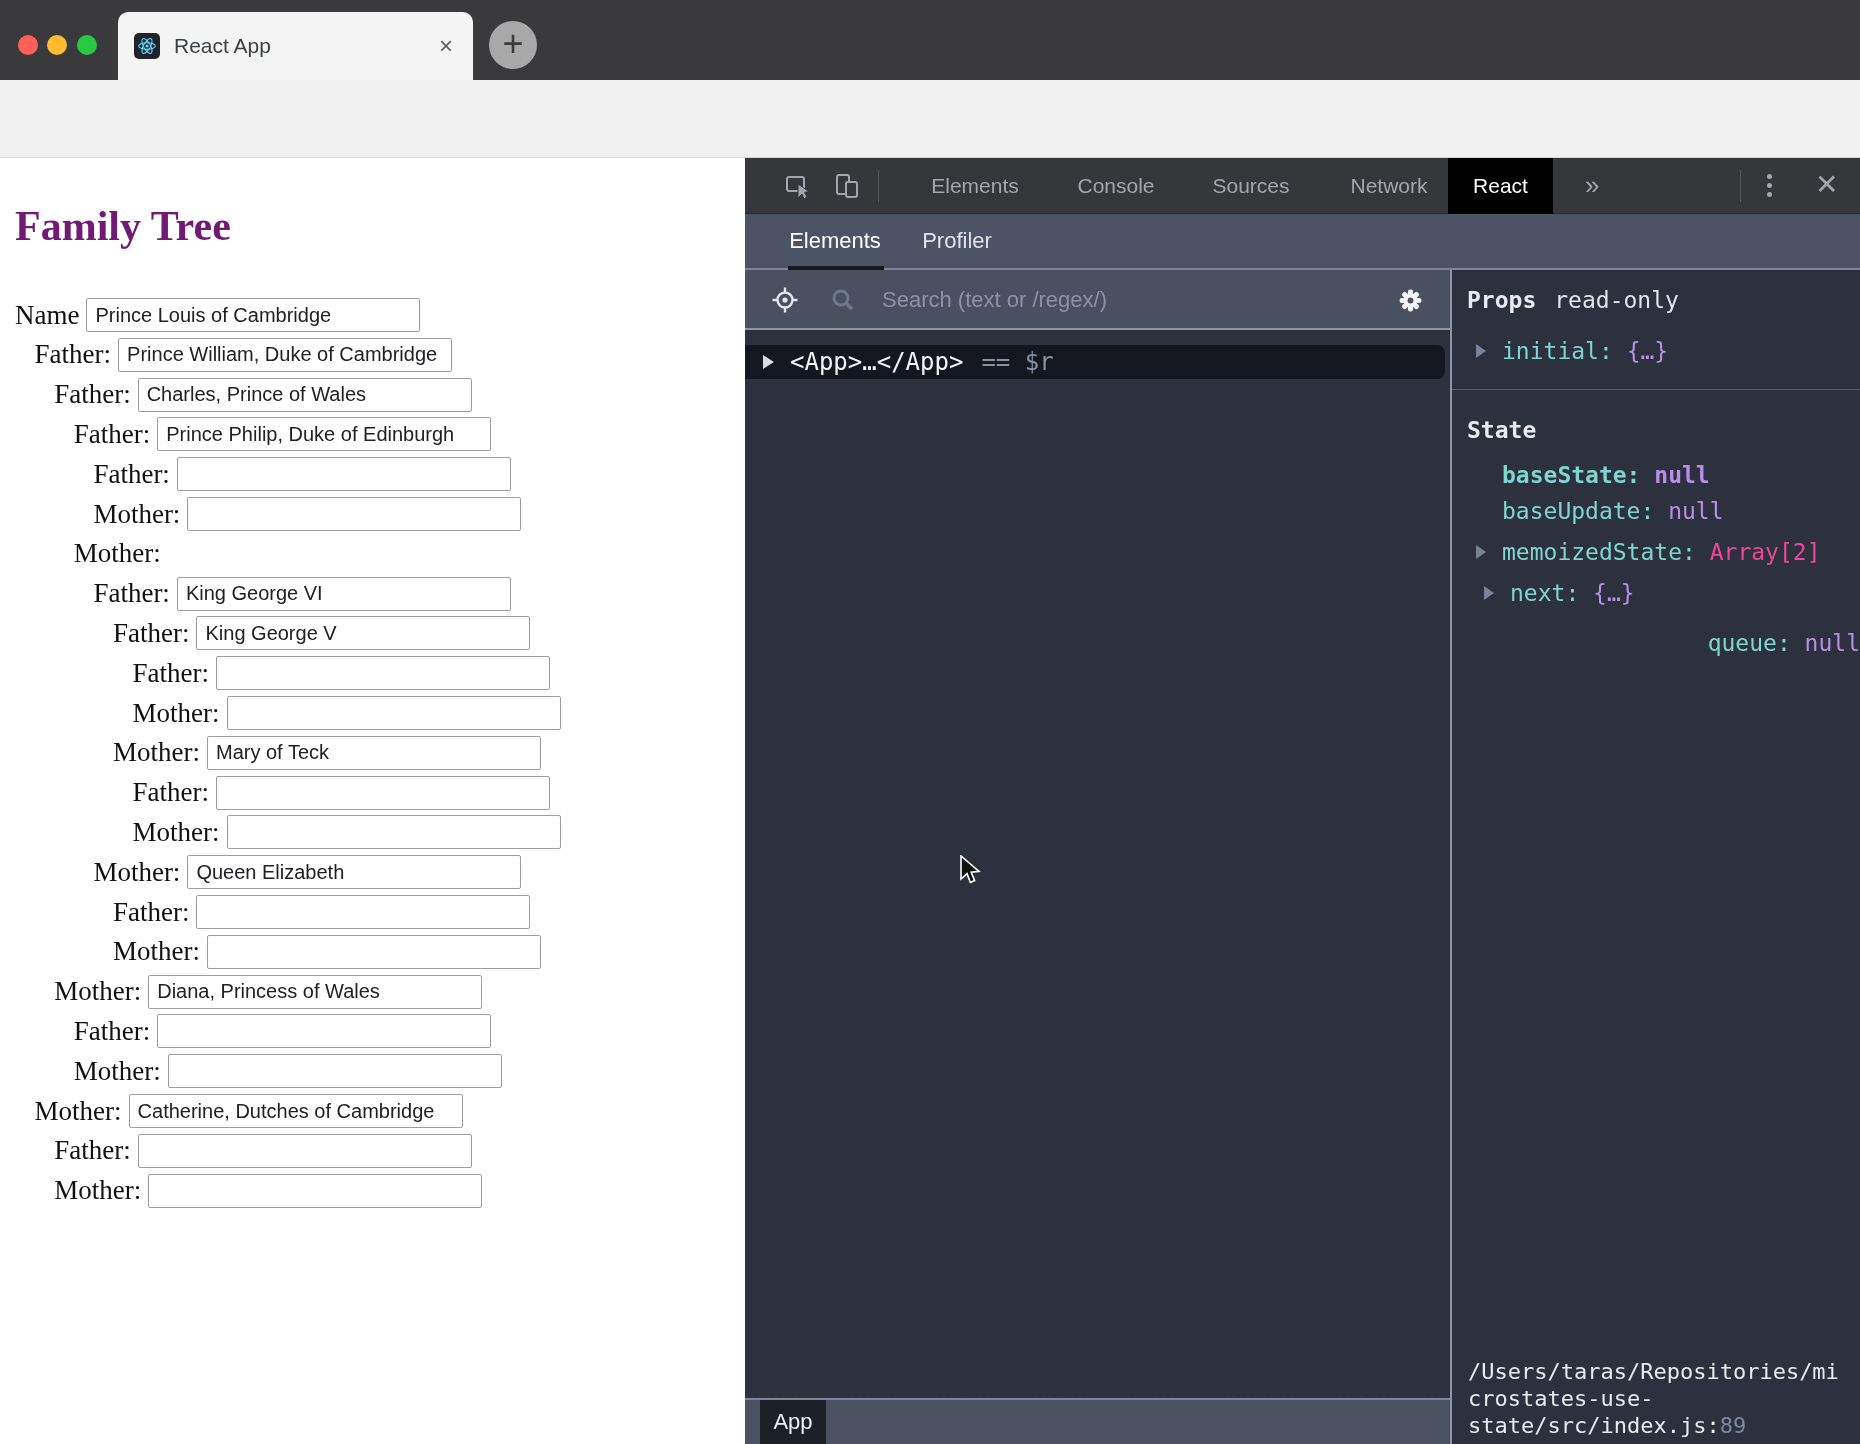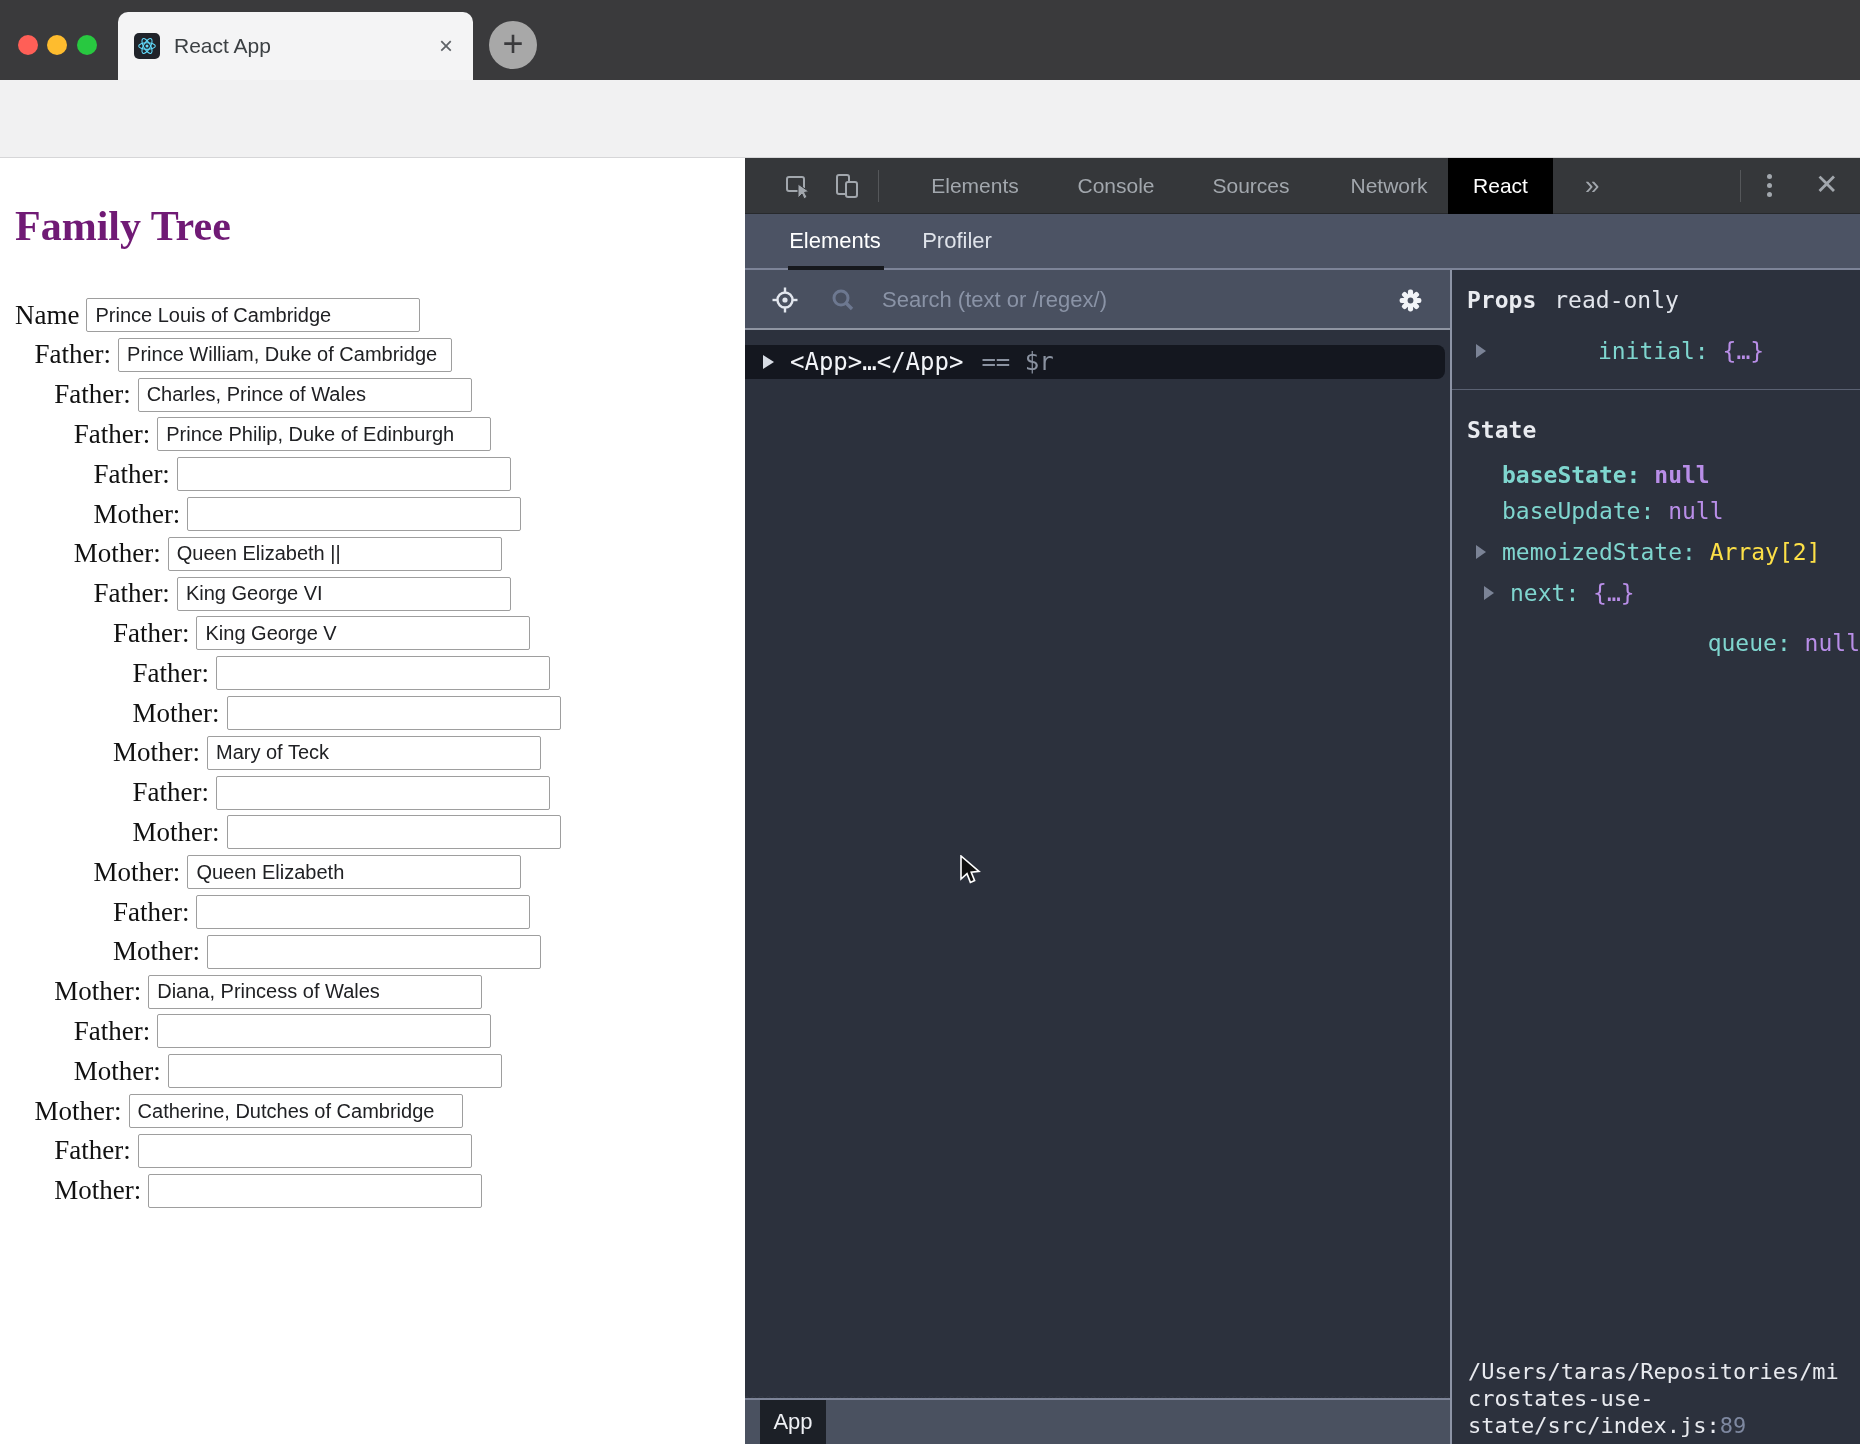--- a/index.html
+++ b/index.html
@@ -90,21 +90,21 @@
   .rp-right{position:absolute;left:705px;top:112px;width:410px;height:1174px;background:#2c313d;
             border-left:2px solid #8d94a6;box-sizing:border-box;
             font-family:"DejaVu Sans Mono",monospace;font-size:23px;color:#e9ebf0;}
   .sec-head{position:absolute;left:15px;height:28px;line-height:28px;font-weight:bold;}
   .sec-badge{font-weight:normal;color:#e2e5ec;margin-left:18px;}
   .kv{position:absolute;left:0;width:100%;height:26px;line-height:26px;padding-left:50px;box-sizing:border-box;white-space:nowrap;}
   .kv .exp{position:absolute;left:24px;top:6px;width:0;height:0;border-left:10px solid #7b8396;
            border-top:7px solid transparent;border-bottom:7px solid transparent;}
   .kv .key{color:#7fd6cf;}
   .v-purple{color:#b98ee8;}
-  .v-green{color:#fde047;text-align:center;}
+  .v-green{color:#ec4899;text-align:center;}
   .rp-divider{position:absolute;left:0;top:119px;width:100%;height:1px;background:#5a6172;}
   .srcpath{position:absolute;left:16px;top:1088px;width:385px;line-height:27px;font-size:22px;color:#e8eaef;word-break:break-all;}
   .srcnum{color:#7e88a0;}
 
   .cursor{position:absolute;left:960px;top:855px;z-index:50;}
 </style>
 </head>
 <body>
 
 <div class="screen">
@@ -243,21 +243,20 @@
         <div class="form-row" style="top: 297.2px; left: 93.4px;">
           <span class="flabel">Father:</span>
           <input class="finput" type="text" style="">
         </div>
         <div class="form-row" style="top: 337px; left: 93.4px;">
           <span class="flabel">Mother:</span>
           <input class="finput" type="text" style="">
         </div>
         <div class="form-row" style="top: 376.8px; left: 73.8px;">
           <span class="flabel">Mother:</span>
-          <input class="finput" type="text" value="Queen Elizabeth ||" style="">
         </div>
         <div class="form-row" style="top: 416.6px; left: 93.4px;">
           <span class="flabel">Father:</span>
           <input class="finput" type="text" value="King George VI" style="">
         </div>
         <div class="form-row" style="top: 456.4px; left: 113px;">
           <span class="flabel">Father:</span>
           <input class="finput" type="text" value="King George V" style="">
         </div>
         <div class="form-row" style="top: 496.2px; left: 132.6px;">
@@ -400,21 +399,21 @@
 
     <div class="crumbbar">
       <span class="crumb-chip">App</span>
     </div>
 
     <div class="rp-right hatch">
       <div class="sec-head" style="top:16px;">
         <span>Props</span><span class="sec-badge">read-only</span>
       </div>
       <div id="props-rows">
-          <div class="kv" style="top: 68px; text-align: center;"><span class="exp"></span><span class="key">initial: </span><span class="v-purple">{…}</span></div>
+          <div class="kv" style="top: 68px;"><span class="exp"></span><span class="key">initial: </span><span class="v-purple">{…}</span></div>
         </div>
       <div class="rp-divider"></div>
       <div class="sec-head" style="top:146px;">State</div>
       <div id="state-rows">
           <div class="kv" style="top: 192px; font-weight: bold;"><span class="key">baseState: </span><span class="v-purple">null</span></div>
           <div class="kv" style="top: 228px;"><span class="key">baseUpdate: </span><span class="v-purple">null</span></div>
           <div class="kv" style="top: 269px;"><span class="exp"></span><span class="key">memoizedState: </span><span class="v-green">Array[2]</span></div>
           <div class="kv" style="top: 310px; margin-left: 8px;"><span class="exp"></span><span class="key">next: </span><span class="v-purple">{…}</span></div>
           <div class="kv" style="top: 360px; text-align: right;"><span class="key">queue: </span><span class="v-purple">null</span></div>
         </div>

